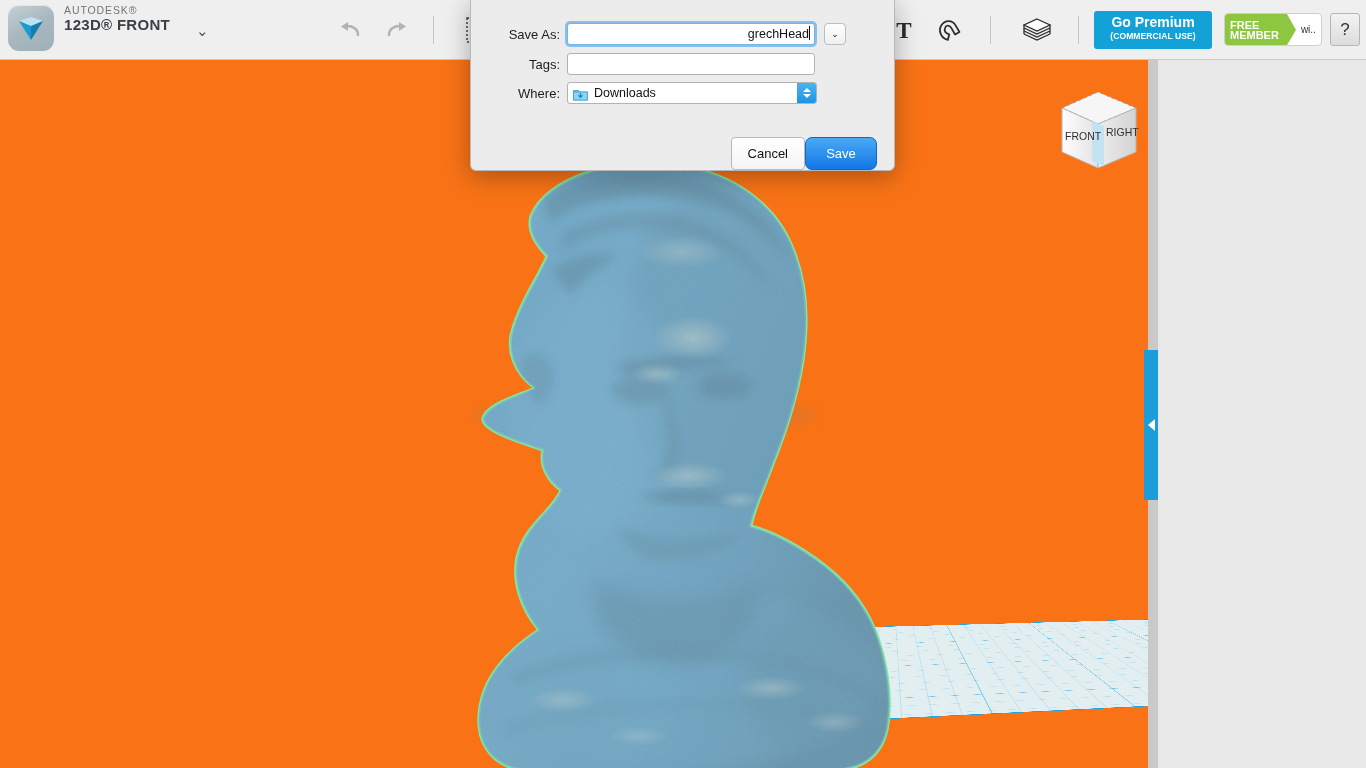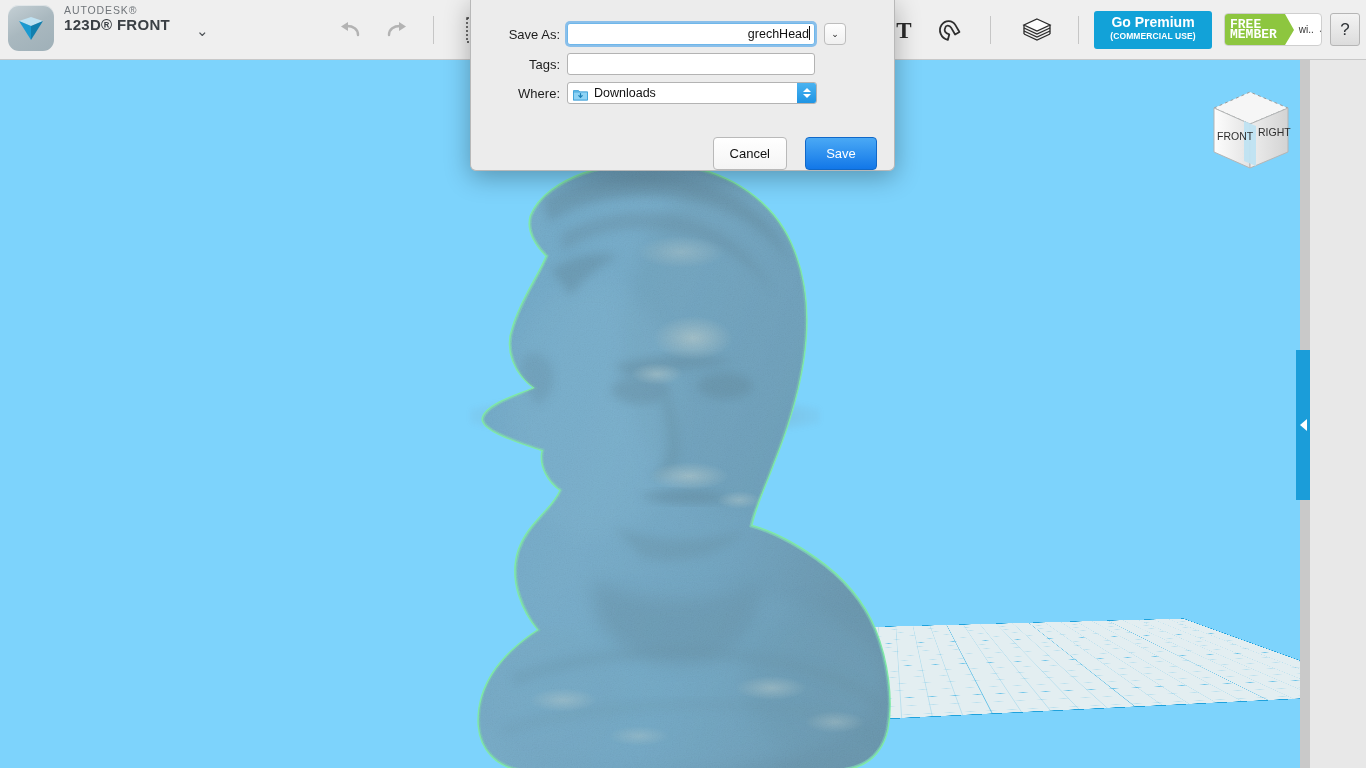--- a/index.html
+++ b/index.html
@@ -16,22 +16,22 @@
     position: relative;
     width: 1366px;
     height: 768px;
     overflow: hidden;
   }
 
   
   .viewport {
     position: absolute;
     left: 0; top: 60px;
-    width: 1310px; height: 708px;
-    background: #7dd3fc;
+    width: 1158px; height: 708px;
+    background: #f97316;
     overflow: hidden;
   }
 
   
   .grid-wrap {
     position: absolute;
     left: 0; top: 0;
     width: 1366px; height: 708px;
     overflow: hidden;
     pointer-events: none;
@@ -196,30 +196,29 @@
     display: flex;
     align-items: center;
     box-sizing: border-box;
     cursor: pointer;
     overflow: hidden;
   }
   .member-flag {
     position: relative;
     background: #8dc63f;
     color: #fff;
-    font-size: 13px;
+    font-size: 11px;
     font-weight: bold;
     line-height: 10px;
     padding: 4px 8px 4px 5px;
     height: 31px;
     box-sizing: border-box;
     display: flex;
     flex-direction: column;
     justify-content: center;
-    font-family: Liberation Mono, monospace;
   }
   .member-flag::after {
     content: "";
     position: absolute;
     right: -9px; top: 0;
     width: 0; height: 0;
     border-top: 16px solid transparent;
     border-bottom: 15px solid transparent;
     border-left: 9px solid #8dc63f;
   }
@@ -631,17 +630,17 @@
       </div>
     </div>
 
     <div class="row" style="left:0; top:53px; width:425px;">
       <div class="row-label">Tags:</div>
       <div class="text-field" style="width:248px;"></div>
     </div>
 
     <div class="row" style="right:17px; top:137px;">
       <div class="btn btn-cancel">Cancel</div>
-      <div class="btn btn-save" style="margin-left:18px;">Save</div>
+      <div class="btn btn-save" style="margin-left:0;border-radius:7px;">Save</div>
     </div>
   </div>
 
 </div>
 
 </body></html>

